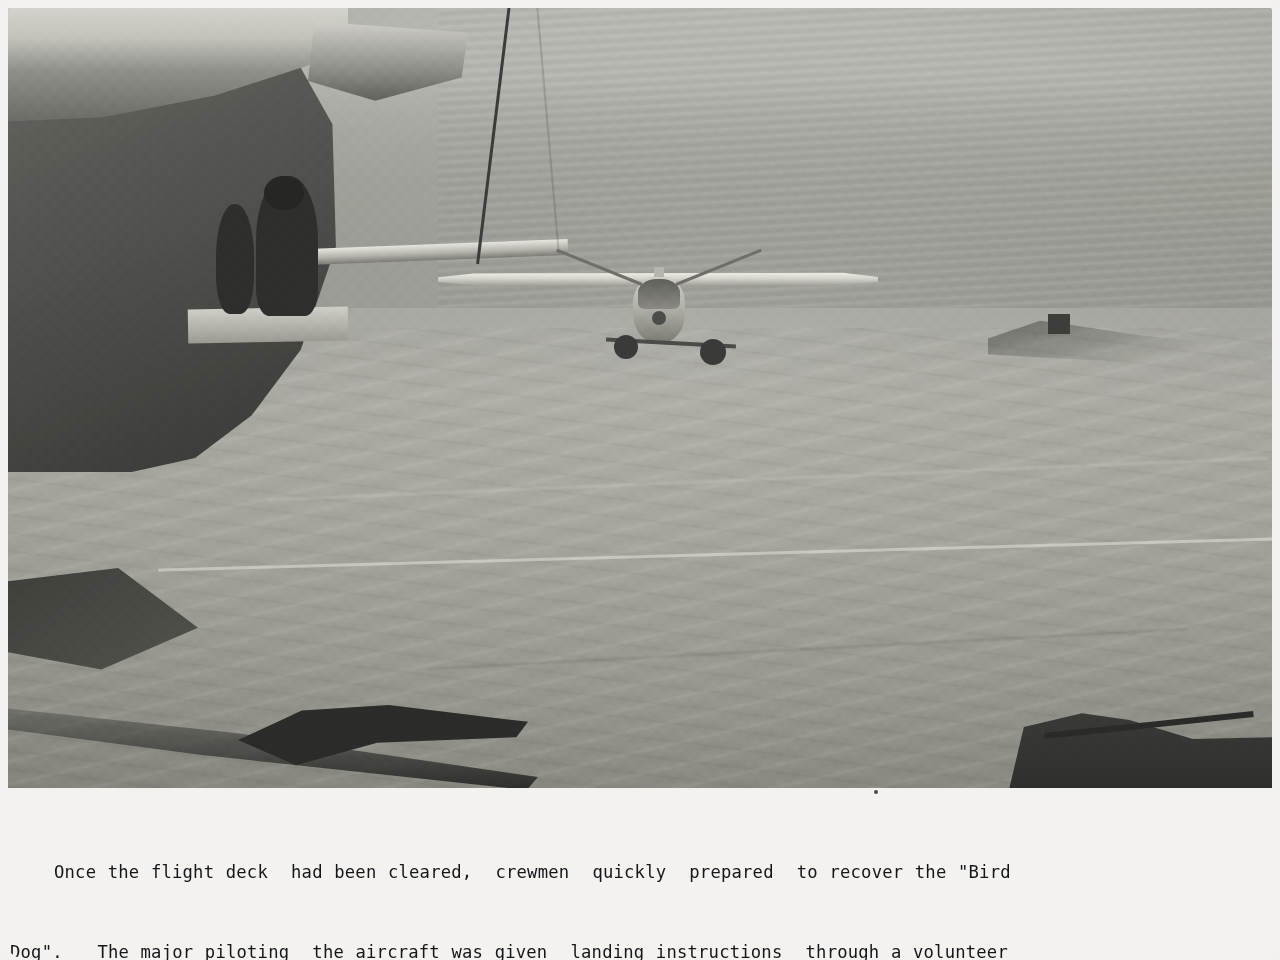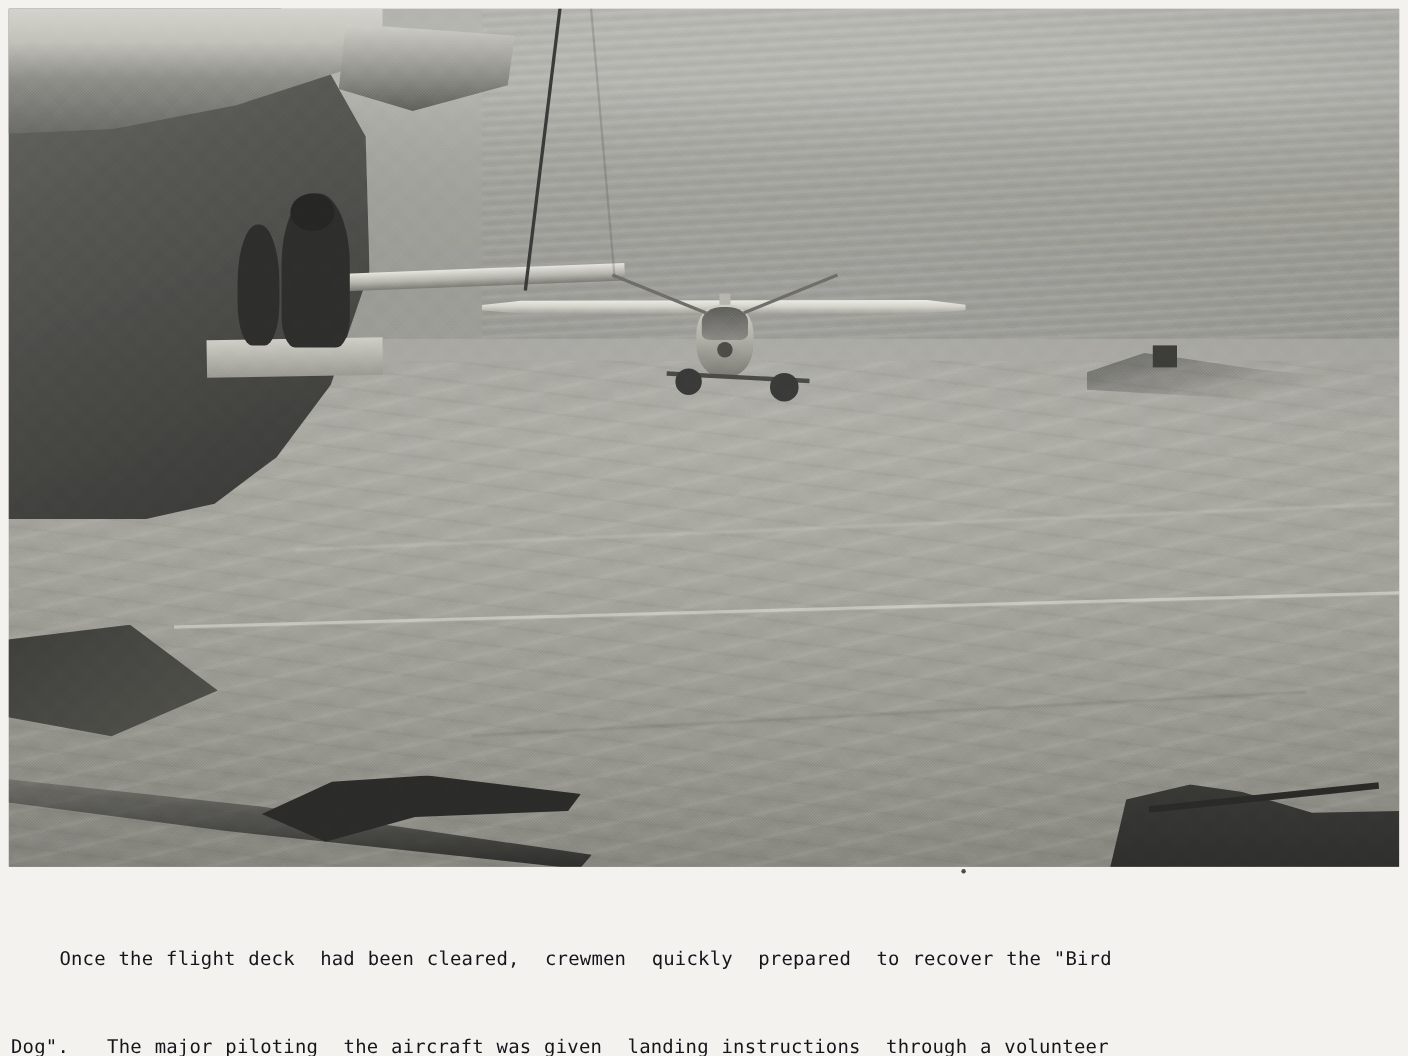--- a/index.html
+++ b/index.html
@@ -7,20 +7,21 @@
     padding: 0;
     background: #f2f1ee;
   }
   #page {
     position: relative;
     width: 1280px;
     height: 960px;
     background: #f3f2ef;
     overflow: hidden;
     font-family: "DejaVu Sans Mono", monospace;
+    border-radius: 30px;
   }
 
   
   .photo-wrap {
     position: absolute;
     left: 8px;
     top: 8px;
     width: 1264px;
     height: 780px;
     overflow: hidden;

